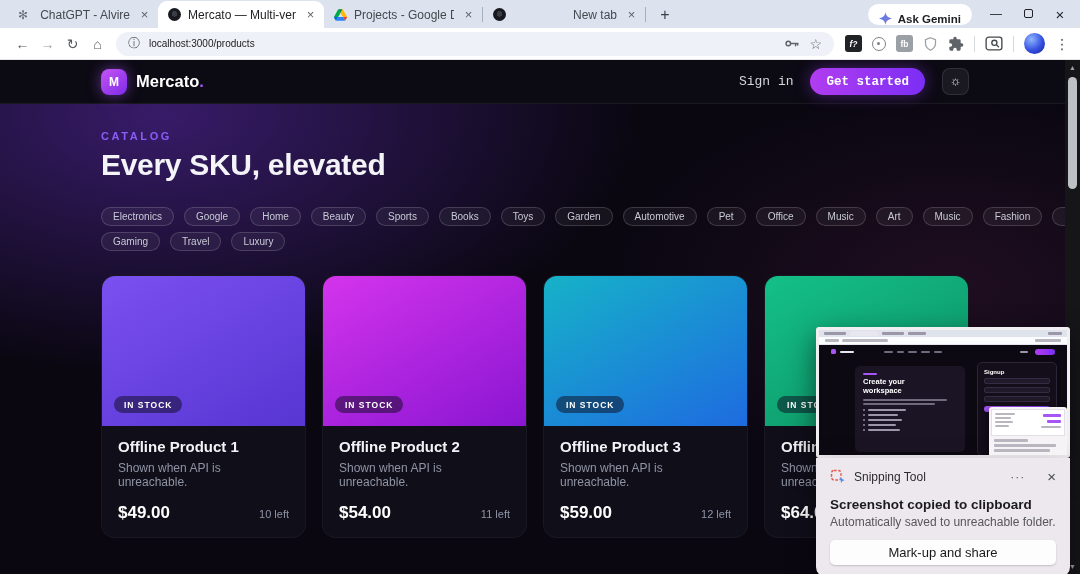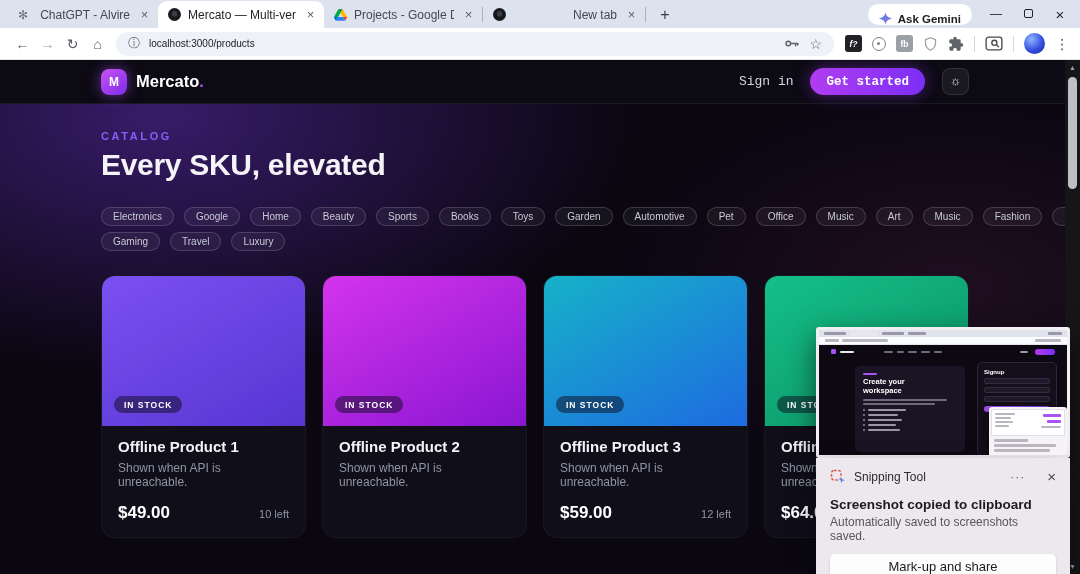--- a/index.html
+++ b/index.html
@@ -295,20 +295,24 @@
           </div>
         </div>
       </div>
       <div class="card">
         <div class="media" style="background: linear-gradient(150deg, rgb(212, 52, 236), rgb(138, 22, 210));">
           <span class="badge">IN STOCK</span>
         </div>
         <div class="cbody">
           <div class="cname">Offline Product 2</div>
           <div class="cdesc">Shown when API is unreachable.</div>
+          <div class="crow">
+            <span class="cprice">$54.00</span>
+            <span class="cstock">11 left</span>
+          </div>
         </div>
       </div>
       <div class="card">
         <div class="media" style="background: linear-gradient(150deg, rgb(22, 178, 200), rgb(30, 107, 224));">
           <span class="badge">IN STOCK</span>
         </div>
         <div class="cbody">
           <div class="cname">Offline Product 3</div>
           <div class="cdesc">Shown when API is unreachable.</div>
           <div class="crow">
@@ -429,19 +433,19 @@
             <svg width="16" height="16" viewBox="0 0 16 16">
                 <rect x="1.5" y="1.5" width="9.5" height="9.5" rx="2.5" fill="none" stroke="#e2574c" stroke-width="1.5" stroke-dasharray="2.6 1.7"></rect>
                 <path d="M9.6 8.6l5 2.6-2.3.7-.8 2.3z" fill="#4e8cf7"></path>
               </svg>
           </span>
           <span class="toast-app">Snipping Tool</span>
           <span class="toast-menu">···</span>
           <span class="toast-x">×</span>
         </div>
         <div class="toast-title">Screenshot copied to clipboard</div>
-        <div class="toast-sub">Automatically saved to screenshots saved.</div>
+        <div class="toast-sub">Automatically saved to unreachable folder.</div>
         <div class="toast-btn">Mark-up and share</div>
       </div>
     </div>
 
   </div>
 </div>
 
 </body></html>

